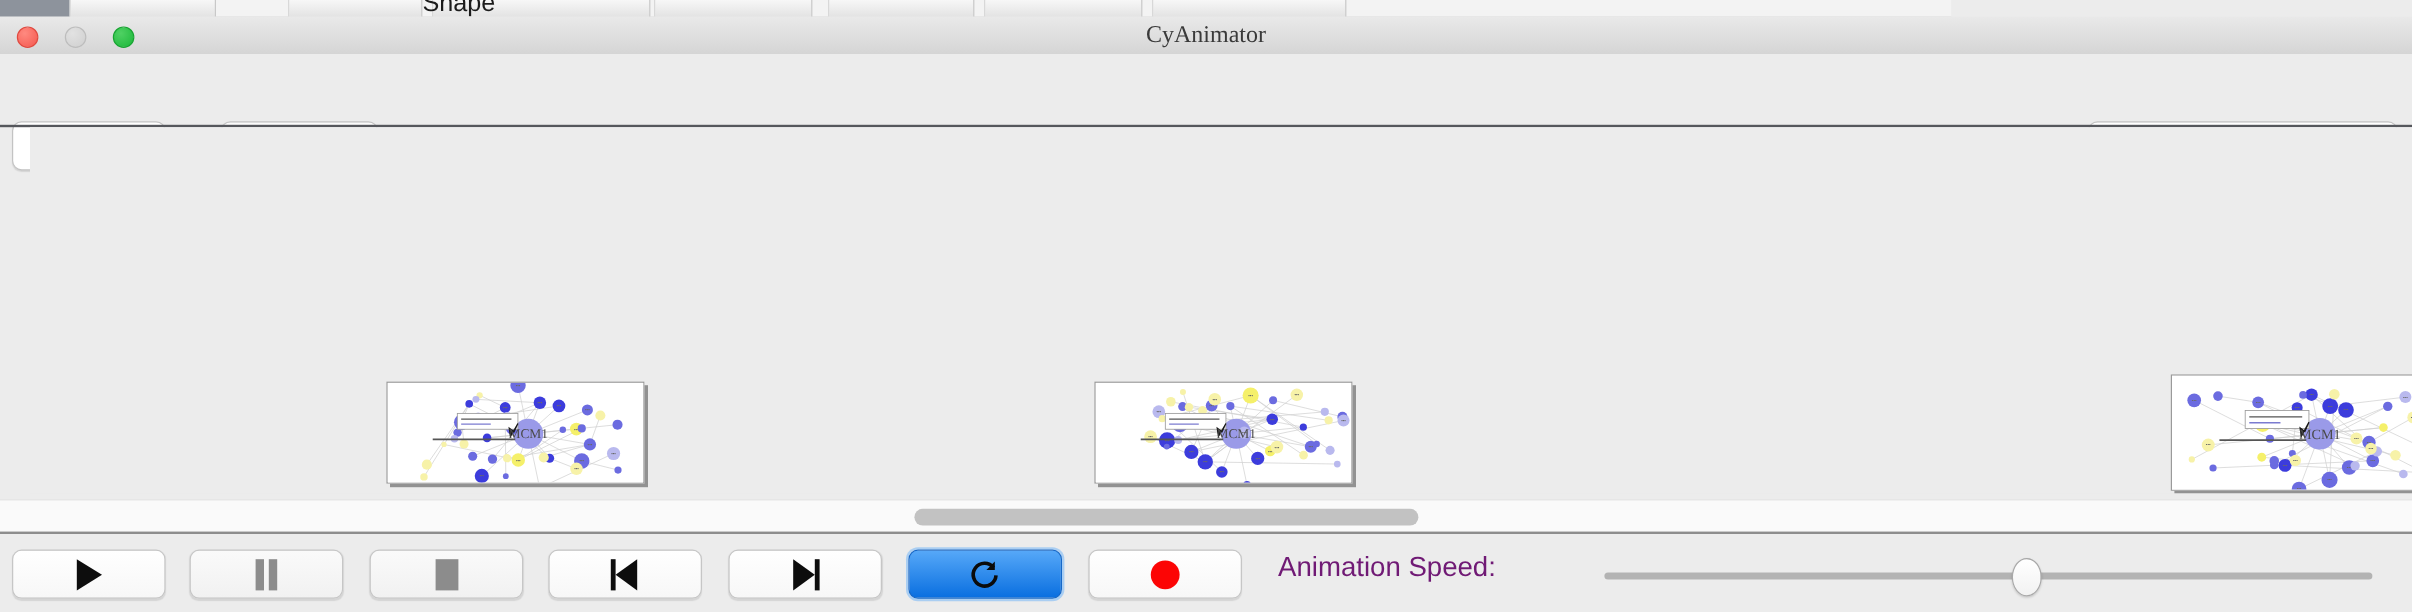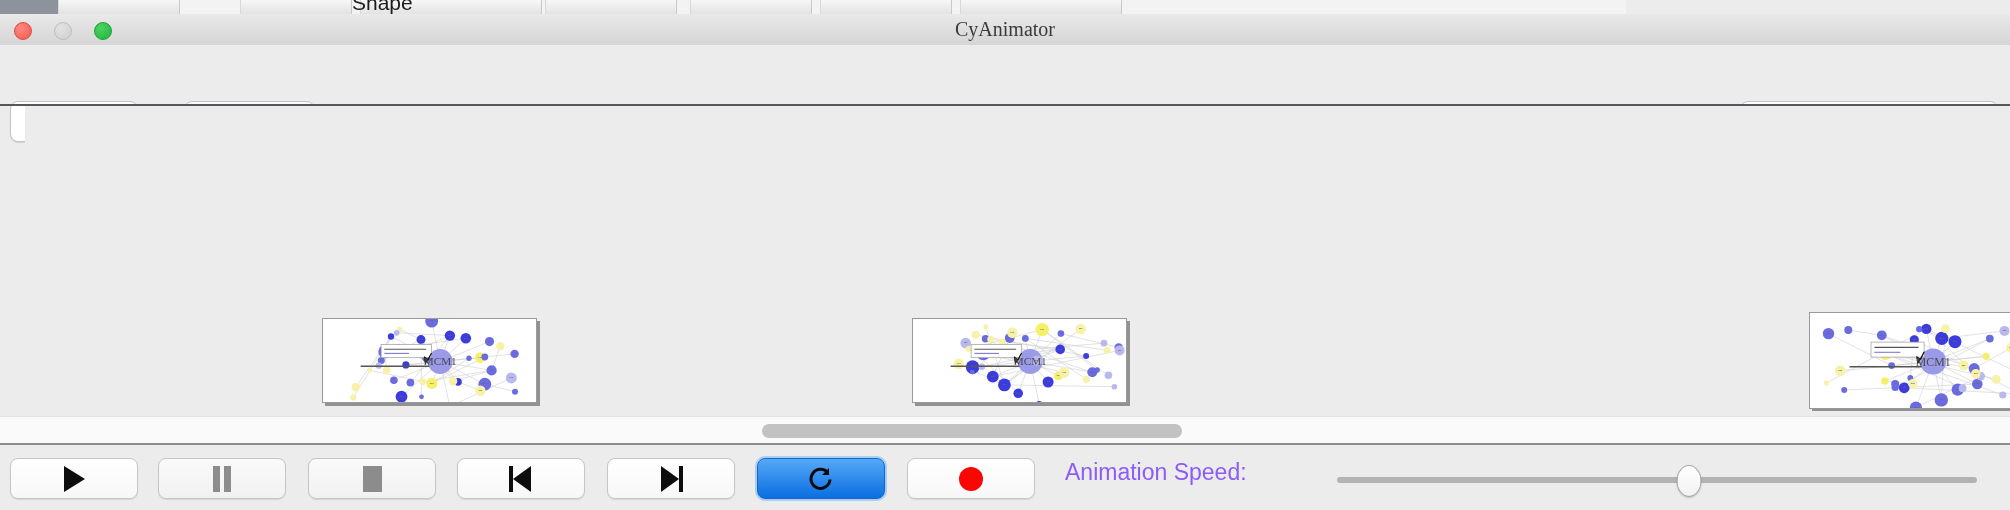--- a/index.html
+++ b/index.html
@@ -246,21 +246,21 @@
   }
   .ico-record {
     width: 24px; height: 24px; border-radius: 50%;
     background: #fc0505;
   }
 
   .speed-label {
     position: absolute;
     top: 14px;
     font-size: 23px;
-    color: #8b5cf6;
+    color: #701a75;
     white-space: nowrap;
   }
   .slider {
     position: absolute;
     top: 32px;
     height: 6px;
     background: #b3b3b3;
     border-radius: 3px;
   }
   .slider-thumb {

